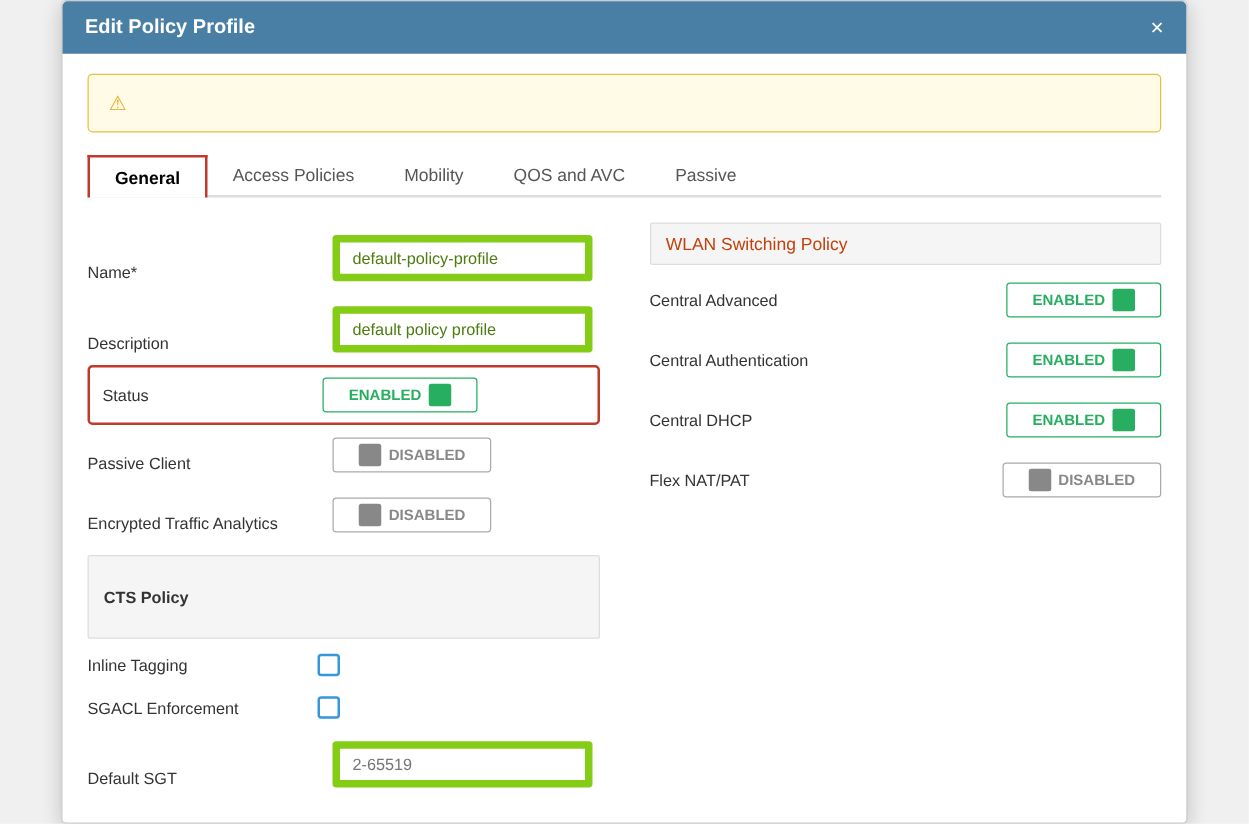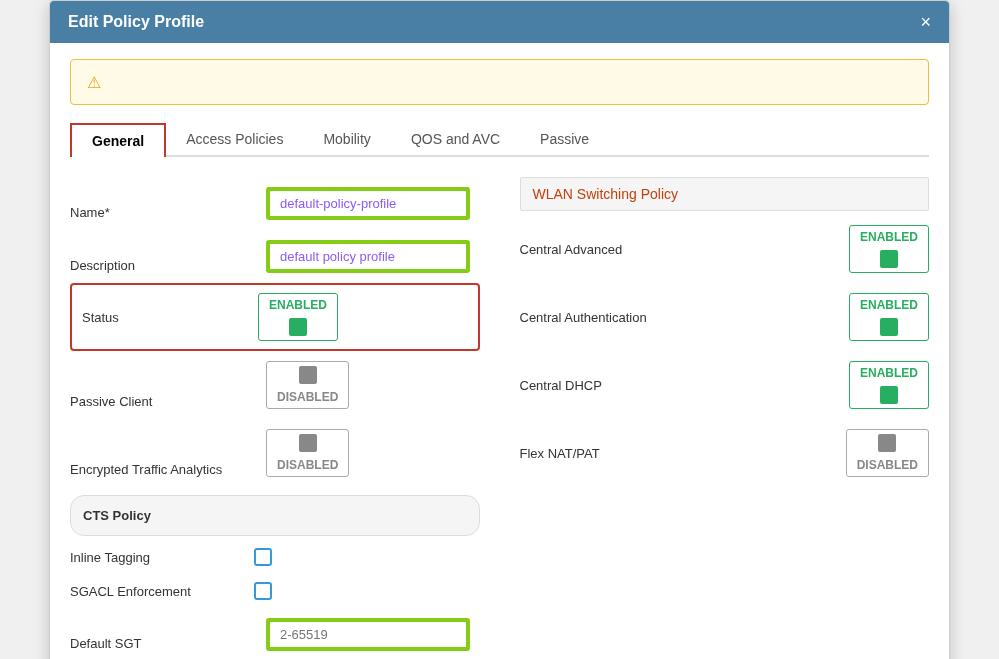--- a/index.html
+++ b/index.html
@@ -113,25 +113,25 @@
       gap: 16px;
     }
 
     .form-label {
       min-width: 180px;
       font-size: 13px;
       color: #333;
     }
 
     .form-input {
-      border: 4px solid #84cc16;
+      border: 6px solid #84cc16;
       border-radius: 3px;
       padding: 5px 10px;
       font-size: 13px;
-      color: #8b5cf6;
+      color: #4d7c0f;
       min-width: 180px;
     }
 
     .status-row {
       border: 2px solid #c0392b;
       border-radius: 4px;
       padding: 8px 10px;
       display: flex;
       align-items: center;
       gap: 16px;
@@ -142,26 +142,25 @@
       font-size: 13px;
       color: #333;
     }
 
     .toggle-btn {
       display: flex;
       align-items: center;
       gap: 6px;
       border: 1px solid #ccc;
       border-radius: 3px;
-      padding: 4px 10px;
+      padding: 4px 20px;
       cursor: pointer;
       background: #fff;
       font-size: 12px;
       font-weight: bold;
-      flex-direction: column;
     }
 
     .toggle-btn.enabled {
       border-color: #27ae60;
       color: #27ae60;
     }
 
     .toggle-btn.disabled-state {
       border-color: #aaa;
       color: #888;
@@ -177,26 +176,26 @@
     .toggle-square.gray {
       width: 18px;
       height: 18px;
       background: #888;
       border-radius: 2px;
     }
 
     .section-header {
       background: #f5f5f5;
       border: 1px solid #ddd;
-      padding: 12px 12px;
+      padding: 25px 12px;
       font-size: 13px;
       font-weight: bold;
       color: #333;
       margin: 8px 0 4px 0;
-      border-radius: 14px;
+      border-radius: 2px;
     }
 
     .checkbox-row {
       display: flex;
       align-items: center;
       padding: 8px 0;
       gap: 4px;
     }
 
     .checkbox-label {

